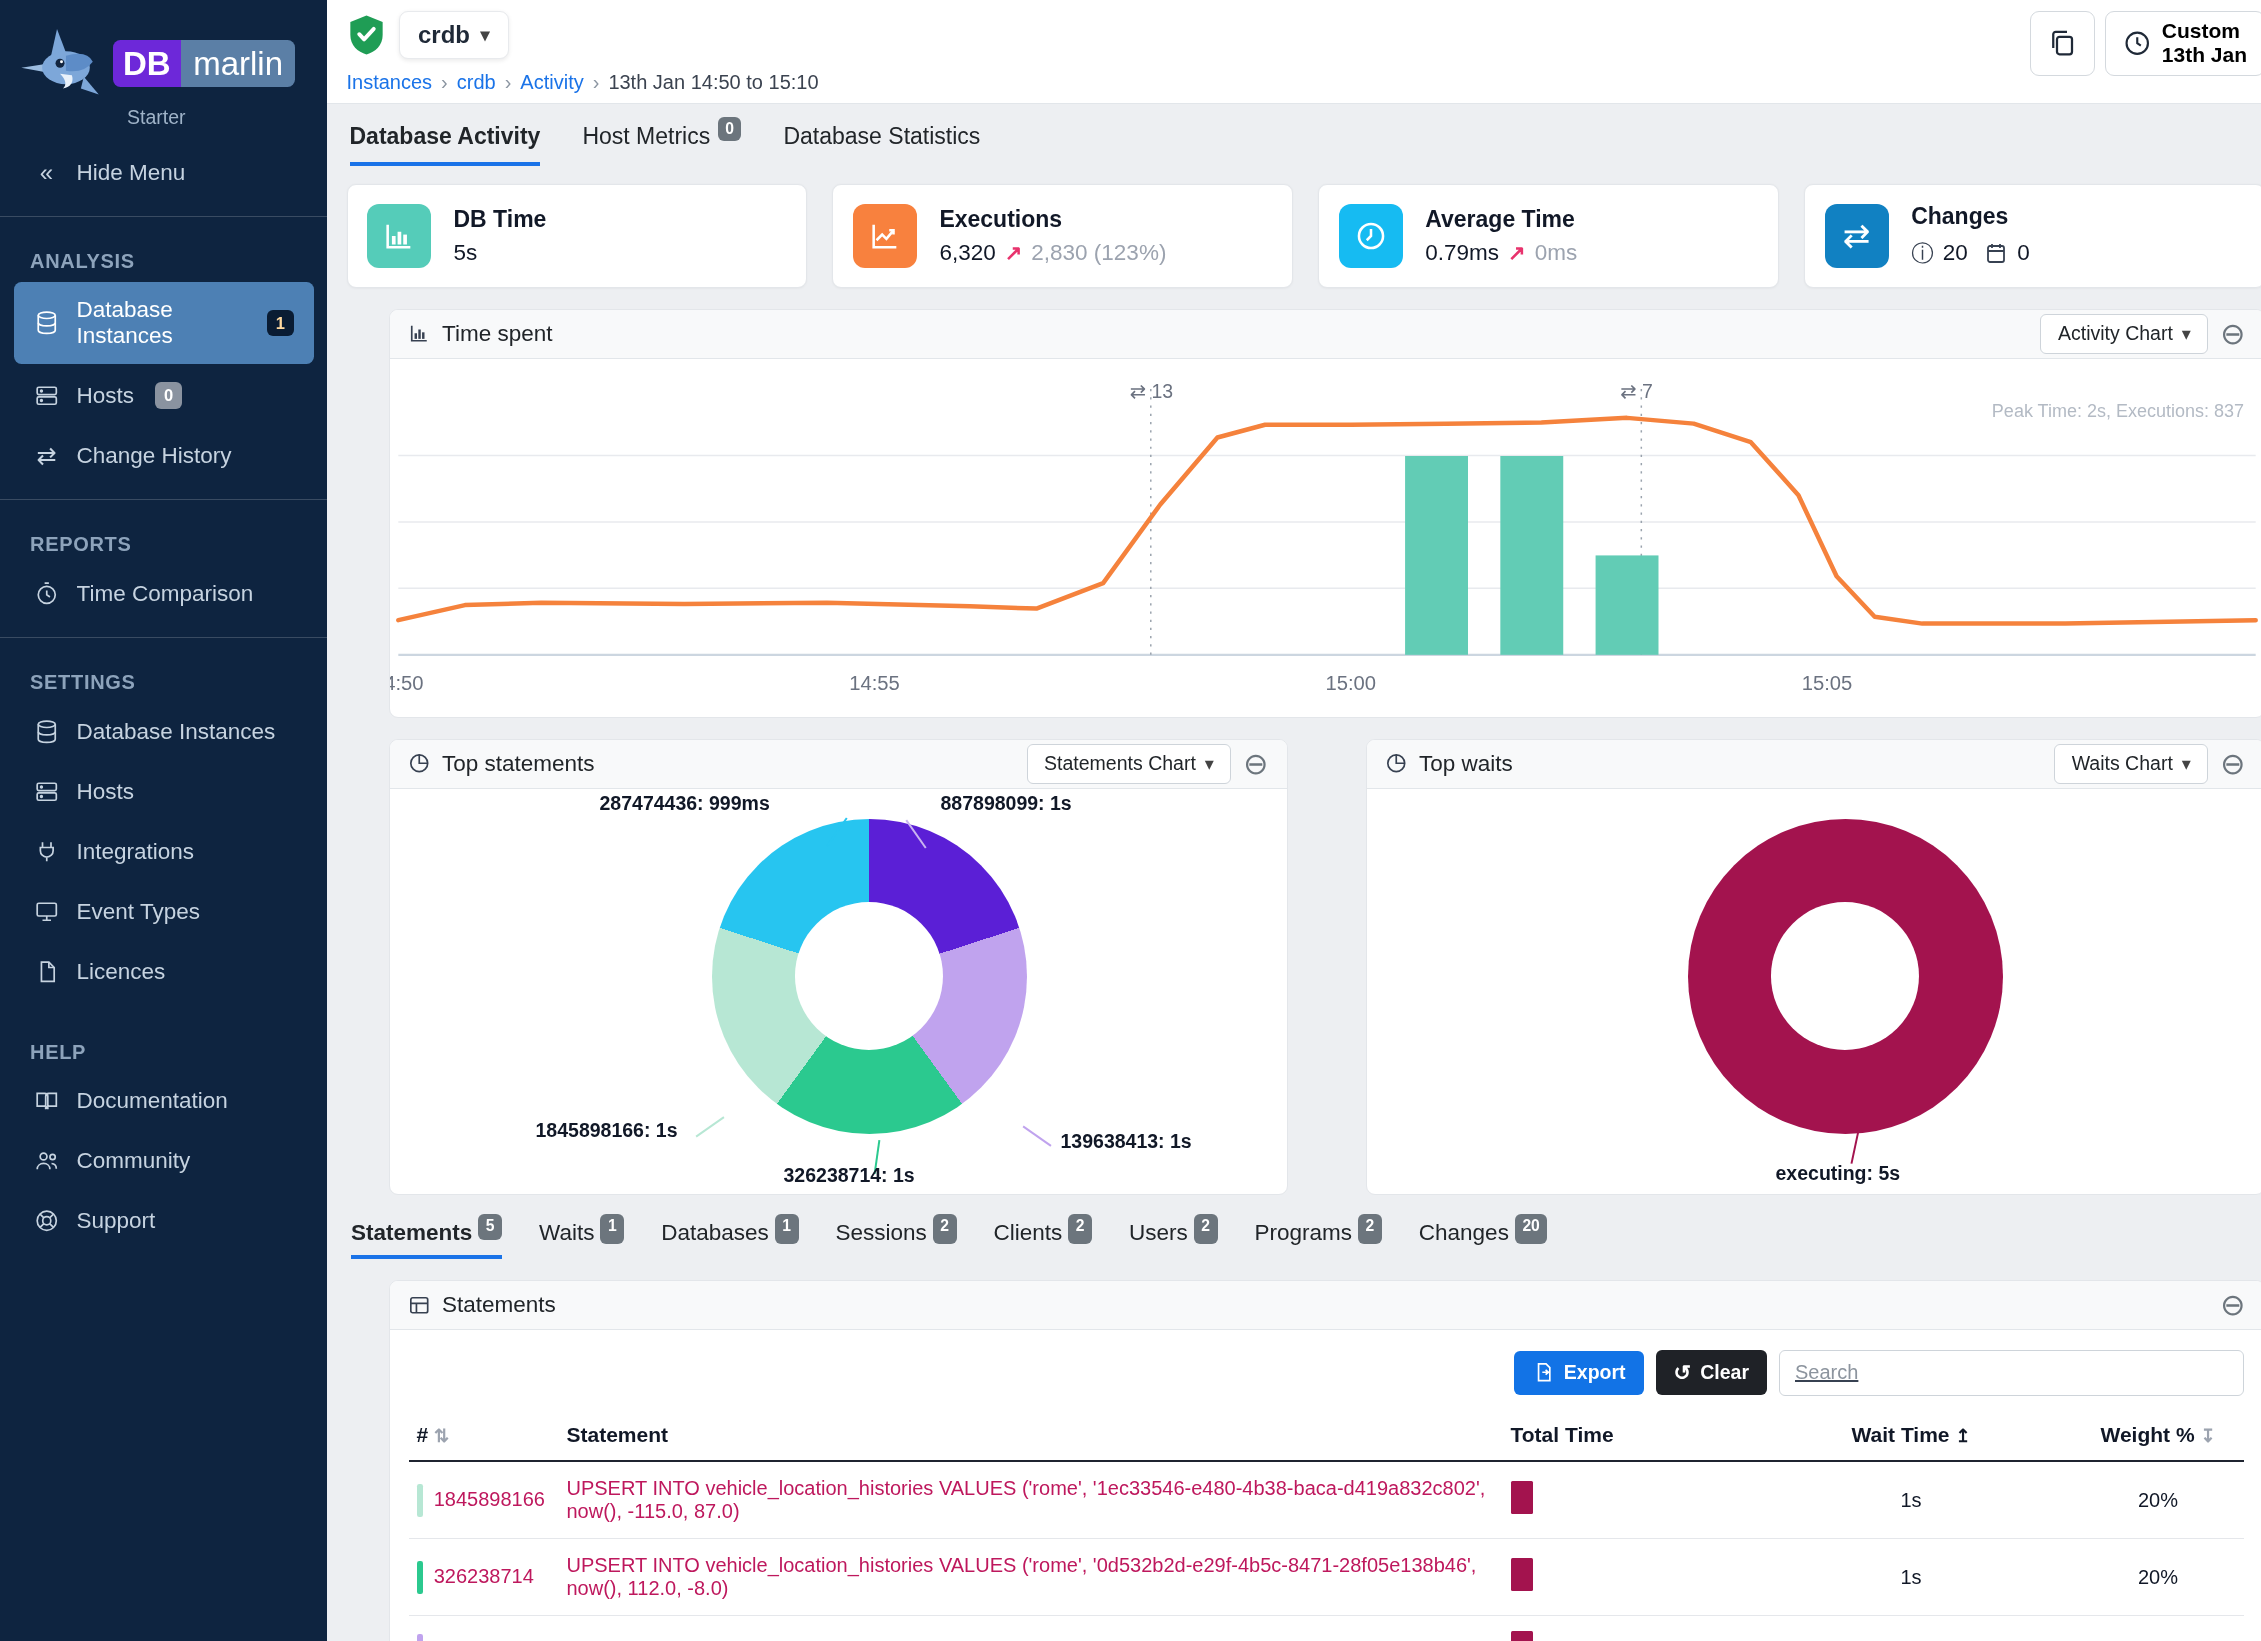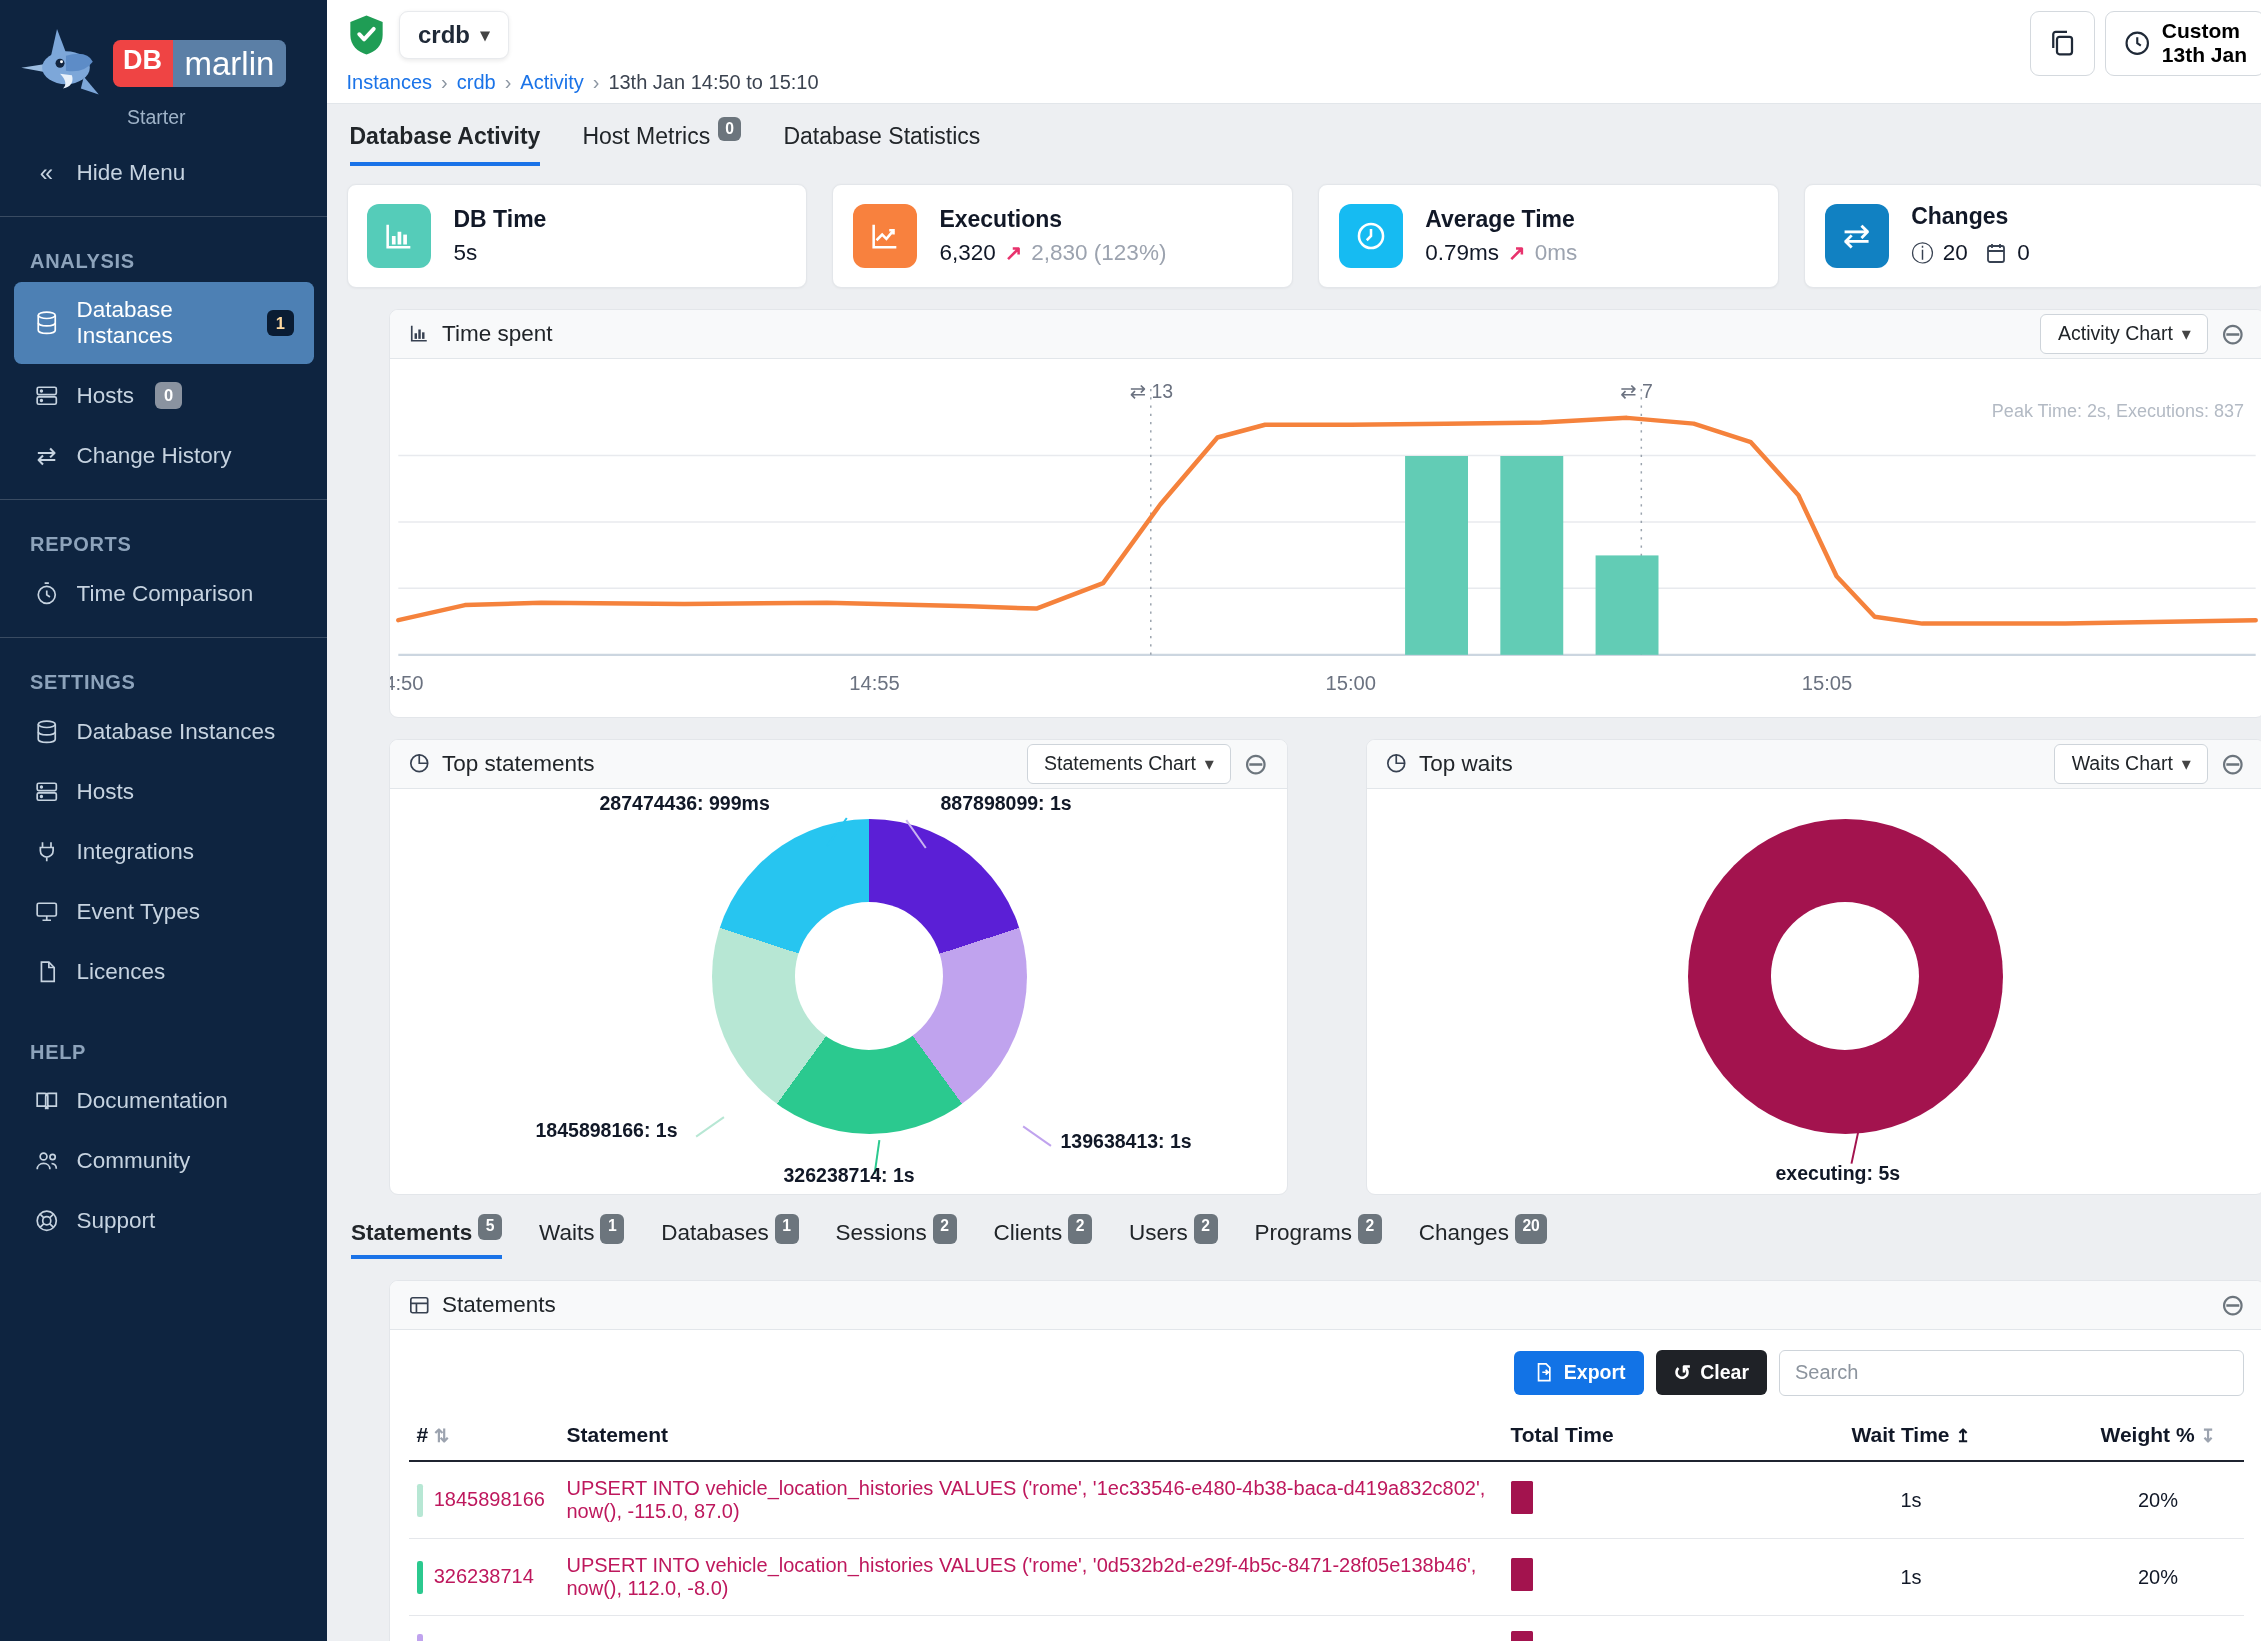--- a/index.html
+++ b/index.html
@@ -5,21 +5,21 @@
   * { margin:0; padding:0; box-sizing:border-box; }
   html,body { width:2261px; height:1642px; overflow:hidden; font-family:"Liberation Sans",sans-serif; background:#edeff2; }
   body { display:flex; }
 
   
   .sidebar { width:327px; min-width:327px; height:1642px; background:#0e2440; color:#c6d3e0; display:flex; flex-direction:column; }
   .logo-block { padding:22.5px 15px 10.5px 15px; }
   .logo-row { display:flex; align-items:center; gap:7.5px; }
   .fish { width:90px; height:82px; }
   .logo-badges { display:flex; }
-  .logo-db { background:#ef4444; color:#fff; font-weight:bold; font-size:27px; padding:4.5px 10.5px; border-radius:7.5px 0 0 7.5px; }
+  .logo-db { background:#6d28d9; color:#fff; font-weight:bold; font-size:33px; padding:4.5px 10.5px; border-radius:7.5px 0 0 7.5px; }
   .logo-marlin { background:#5b7fa6; color:#fff; font-size:33px; padding:4.5px 12px; border-radius:0 7.5px 7.5px 0; }
   .logo-edition { color:#9fb3c8; font-size:19.5px; margin:1.5px 0 0 112px; }
   .side-divider { border-top:0.7px solid rgba(255,255,255,0.18); margin:13.5px 0; }
   .side-item { display:flex; align-items:center; gap:16.5px; font-size:22.5px; padding:15px 19.5px; margin:1.5px 13.5px; border-radius:7.5px; cursor:pointer; color:#c6d3e0; }
   .side-item .sicon { width:27px; height:27px; flex:0 0 27px; display:flex; align-items:center; justify-content:center; font-size:24px; }
   .side-item.active { background:#4d80b4; color:#ffffff; }
   .side-section { font-size:20px; letter-spacing:0.7px; color:#8da3bb; padding:19.5px 30px 7.5px 30px; font-weight:bold; }
   .side-badge { font-size:16.5px; font-weight:bold; padding:3.7px 9px; border-radius:6px; margin-left:4.5px; }
   .badge-navy { background:#0a1c33; color:#ffd9a0; }
   .badge-gray { background:#8a93a0; color:#fff; }
@@ -83,21 +83,21 @@
 
   
   .sub-tabs { display:flex; gap:37px; margin-top:25.5px; padding:0 4.5px; }
   .sub-tab { font-size:22.5px; color:#212529; padding-bottom:9px; display:flex; gap:6px; cursor:pointer; }
   .sub-tab.active { font-weight:bold; border-bottom:4.5px solid #1a73e8; }
 
   
   .tbl-toolbar { display:flex; justify-content:flex-end; gap:12px; padding:19.5px 19.5px 7.5px 19.5px; align-items:center; }
   .btn-export { background:#1273e6; color:#fff; border:none; border-radius:6px; font-size:19.5px; font-weight:bold; padding:10.5px 18px; display:flex; gap:9px; align-items:center; cursor:pointer; }
   .btn-clear { background:#1f2227; color:#fff; border:none; border-radius:6px; font-size:19.5px; font-weight:bold; padding:10.5px 18px; display:flex; gap:9px; align-items:center; cursor:pointer; }
-  .search-box { width:465px; border:0.7px solid #ced4da; border-radius:6px; font-size:20px; padding:10.5px 15px; color:#374151; font-family:"Liberation Sans",sans-serif; }
+  .search-box { width:465px; border:0.7px solid #ced4da; border-radius:6px; font-size:20px; padding:10.5px 15px; color:#374151; font-family:"Liberation Sans",sans-serif;text-decoration:underline; }
   .search-box::placeholder { color:#8c949e; }
 
   table.stmt { width:calc(100% - 39px); margin:6px 19.5px 0 19.5px; border-collapse:collapse; }
   table.stmt th { text-align:left; font-size:21px; color:#111827; padding:13.5px 7.5px; border-bottom:2.2px solid #1f2430; }
   table.stmt th.num, table.stmt td.num { text-align:center; }
   table.stmt td { font-size:20px; padding:15px 7.5px; border-bottom:0.7px solid #e5e7eb; color:#111827; }
   td.id-cell { white-space:nowrap; }
   .row-chip { display:inline-block; width:6.7px; height:33px; border-radius:2.2px; vertical-align:middle; margin-right:10.5px; }
   a.stmt-link { color:#be185d; text-decoration:none; cursor:pointer; }
   .tt-bar { display:inline-block; width:22.5px; height:33px; background:#a3134e; border-radius:1.5px; }

